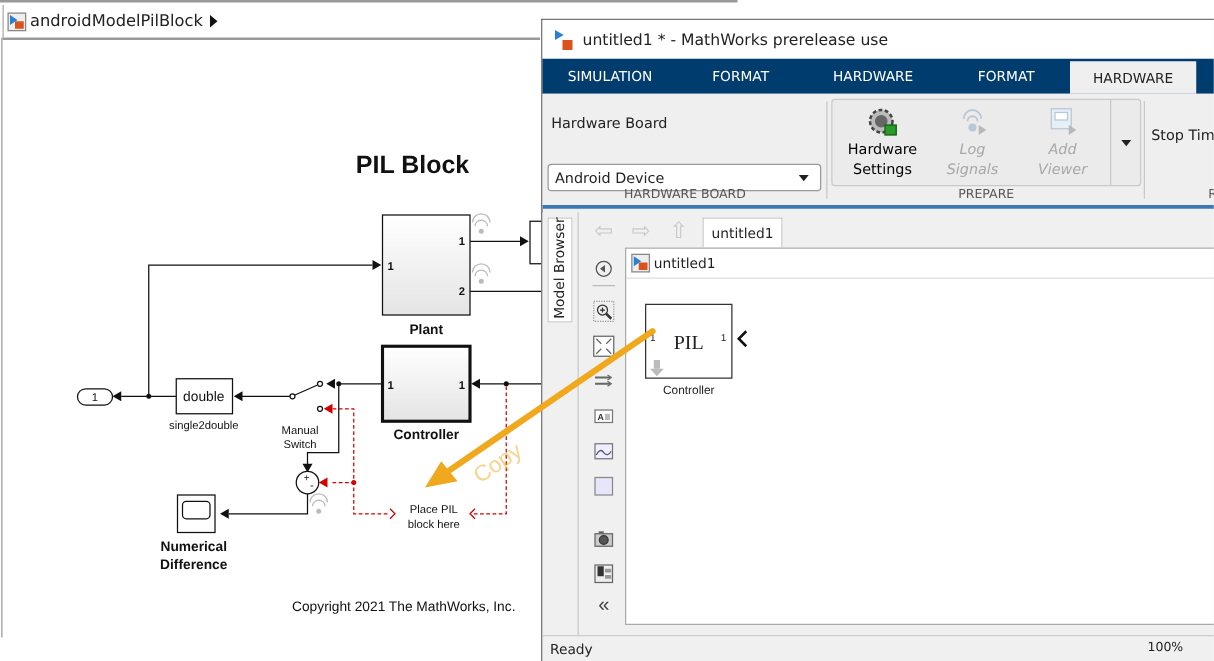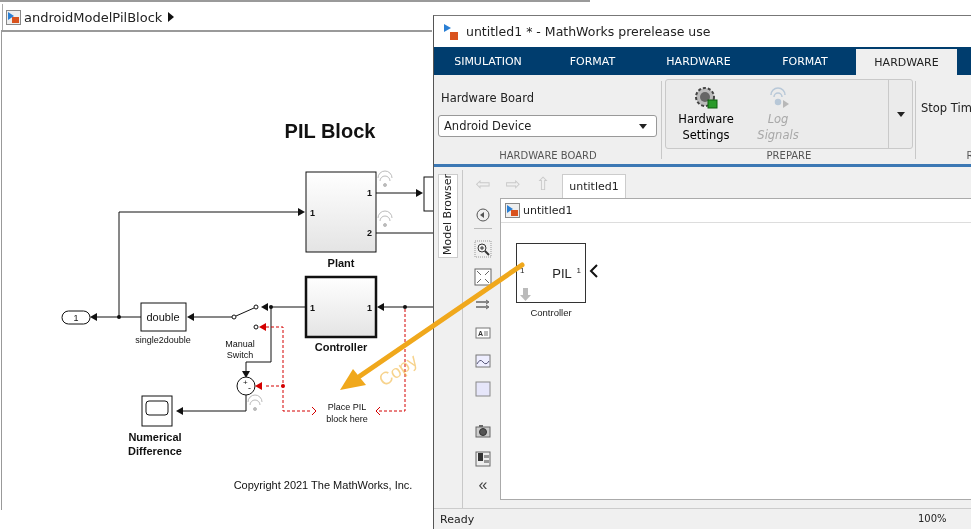--- a/index.html
+++ b/index.html
@@ -31,21 +31,21 @@
 
   #fg-tabs { height: 28px; background: #003d6e; display: flex; align-items: stretch; position: relative; }
   .tab { color: #fff; font-family: "DejaVu Sans", sans-serif; font-size: 11px; display: flex; align-items: center; justify-content: center; }
   .tab.active { background: #efefef; color: #222; margin-top: 2px; }
 
   #ribbon { height: 92px; background: #efefef; border-bottom: 3px solid #3c78b4; position: relative; }
   .rb-section-label { position: absolute; bottom: 3px; font-family: "DejaVu Sans", sans-serif; font-size: 10px; color: #555; text-align: center; }
   .rb-divider { position: absolute; top: 6px; width: 1px; height: 78px; background: #c8c8c8; }
 
   #hw-label { position: absolute; left: 7px; top: 16px; font-family: "DejaVu Sans", sans-serif; font-size: 11.5px; color: #222; }
-  #hw-select { position: absolute; left: 4px; top: 40px; width: 219px; height: 22px; background: #fff; border: 1px solid #999; border-radius: 3px; font-family: "DejaVu Sans", sans-serif; font-size: 11.5px; color: #222; padding-left: 5px; display: flex; align-items: center; }
+  #hw-select { position: absolute; left: 4px; top: 56px; width: 219px; height: 22px; background: #fff; border: 1px solid #999; border-radius: 3px; font-family: "DejaVu Sans", sans-serif; font-size: 11.5px; color: #222; padding-left: 5px; display: flex; align-items: center; }
   #hw-select .caret { position: absolute; right: 9px; top: 8px; width: 0; height: 0; border-left: 4px solid transparent; border-right: 4px solid transparent; border-top: 5px solid #222; }
 
   #prepare-group { position: absolute; left: 231px; top: 4px; width: 248px; height: 70px; border: 1px solid #c9c9c9; border-radius: 3px; background: #ebebeb; }
   .rb-btn { position: absolute; top: 0; width: 68px; height: 68px; display: flex; flex-direction: column; align-items: center; }
   .rb-btn .icon-box { width: 26px; height: 26px; margin-top: 5px; position: relative; }
   .rb-btn .lbl { font-family: "DejaVu Sans", sans-serif; font-size: 11.5px; text-align: center; line-height: 16px; }
   .rb-btn.disabled .lbl { color: #a8a8a8; font-style: italic; }
   #more-btn { position: absolute; left: 222px; top: 0; width: 25px; height: 68px; border-left: 1px solid #c9c9c9; }
   #more-btn .caret { position: absolute; left: 8px; top: 32px; width: 0; height: 0; border-left: 4px solid transparent; border-right: 4px solid transparent; border-top: 5px solid #222; }
 
@@ -62,21 +62,21 @@
   #editor-tab { position: absolute; left: 128px; top: 4px; width: 64px; height: 24px; background: #fff; border: 1px solid #ccc; border-bottom: none; font-family: "DejaVu Sans", sans-serif; font-size: 11px; color: #222; display: flex; align-items: center; justify-content: center; }
 
   #palette { position: absolute; left: 36px; top: 30px; width: 26px; height: 300px; }
   .pal-btn { position: absolute; left: 4px; width: 18px; height: 18px; }
 
   #canvas-frame { position: absolute; left: 66px; top: 28px; width: 474px; height: 302px; background: #fff; border: 1px solid #aaa; }
   #canvas-crumb { position: absolute; left: 0; top: 0; width: 100%; height: 24px; border-bottom: 1px solid #ddd; display: flex; align-items: center; padding-left: 4px; }
   #canvas-crumb .crumb { font-family: "DejaVu Sans", sans-serif; font-size: 11px; color: #222; margin-left: 3px; }
 
   #pil-block { position: absolute; left: 15px; top: 44px; width: 70px; height: 60px; border: 1px solid #333; background: #fff; }
-  #pil-block .name { position: absolute; left: 11px; top: 22px; width: 100%; text-align: center; font-family: Liberation Sans, sans-serif; font-size: 13px; color: #222; }
+  #pil-block .name { position: absolute; left: 0; top: 22px; width: 100%; text-align: center; font-family: Liberation Serif, serif; font-size: 16px; color: #222; }
   #pil-block .pin { position: absolute; left: 3px; top: 22px; font-size: 8px; font-family: "Liberation Sans", sans-serif; color: #222; }
   #pil-block .pout { position: absolute; right: 4px; top: 22px; font-size: 8px; font-family: "Liberation Sans", sans-serif; color: #222; }
   #pil-caption { position: absolute; left: 15px; top: 108px; width: 70px; text-align: center; font-family: "Liberation Sans", sans-serif; font-size: 9.5px; color: #222; }
 
   #statusbar { position: absolute; left: 0; top: 492px; width: 540px; height: 22px; background: #f0f0f0; border-top: 1px solid #ccc; }
   #status-text { position: absolute; left: 6px; top: 4px; font-family: "DejaVu Sans", sans-serif; font-size: 11px; color: #222; }
   #zoom-text { position: absolute; left: 484px; top: 4px; font-family: "DejaVu Sans", sans-serif; font-size: 10px; color: #222; }
 
   #overlay { position: absolute; left: 0; top: 0; pointer-events: none; }
 </style>
@@ -252,20 +252,31 @@
           <svg width="26" height="26" stroke="#b8c8d8" fill="none" stroke-width="1.5">
             <path d="M6 10 a7 7 0 0 1 14 0"></path>
               <path d="M9 12 a4 4 0 0 1 8 0"></path>
             <circle cx="13" cy="17" r="2.5" fill="#b8c8d8"></circle>
             <polygon points="18,15 24,19 18,23" fill="#b8b8b8" stroke="none"></polygon>
           </svg>
         </div>
         <div class="lbl">Log</div>
         <div class="lbl">Signals</div>
       </div>
+      <div class="rb-btn disabled" style="left:150px">
+        <div class="icon-box">
+          <svg width="26" height="26">
+            <rect x="4" y="2" width="16" height="16" fill="#e6eef6" stroke="#b8c8d8"></rect>
+            <rect x="7" y="5" width="10" height="6" fill="#fff" stroke="#b8c8d8"></rect>
+            <polygon points="18,15 24,19 18,23" fill="#b8b8b8"></polygon>
+          </svg>
+        </div>
+        <div class="lbl">Add</div>
+        <div class="lbl">Viewer</div>
+      </div>
       <div id="more-btn">
         <span class="caret"></span>
       </div>
     </div>
     <div class="rb-section-label" style="left:228px; width:254px">PREPARE</div>
     <div class="rb-divider" style="left:481px"></div>
 
     <div id="stop-time">Stop Time</div>
     <div class="rb-section-label" style="left:530px; width:12px">R</div>
   </div>

